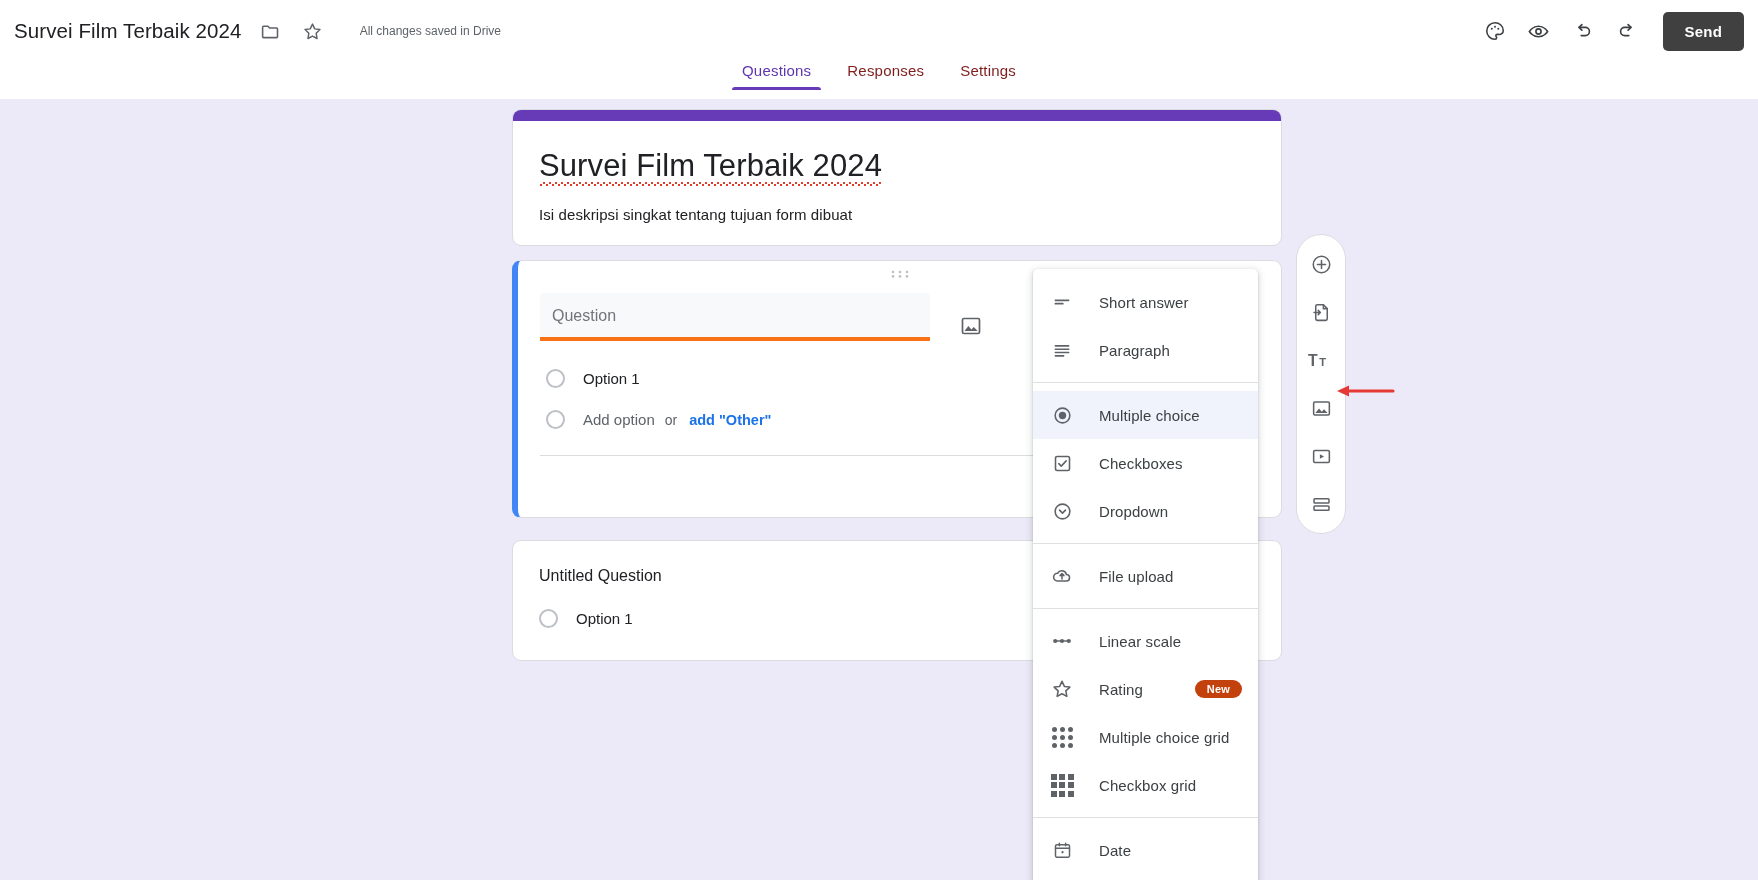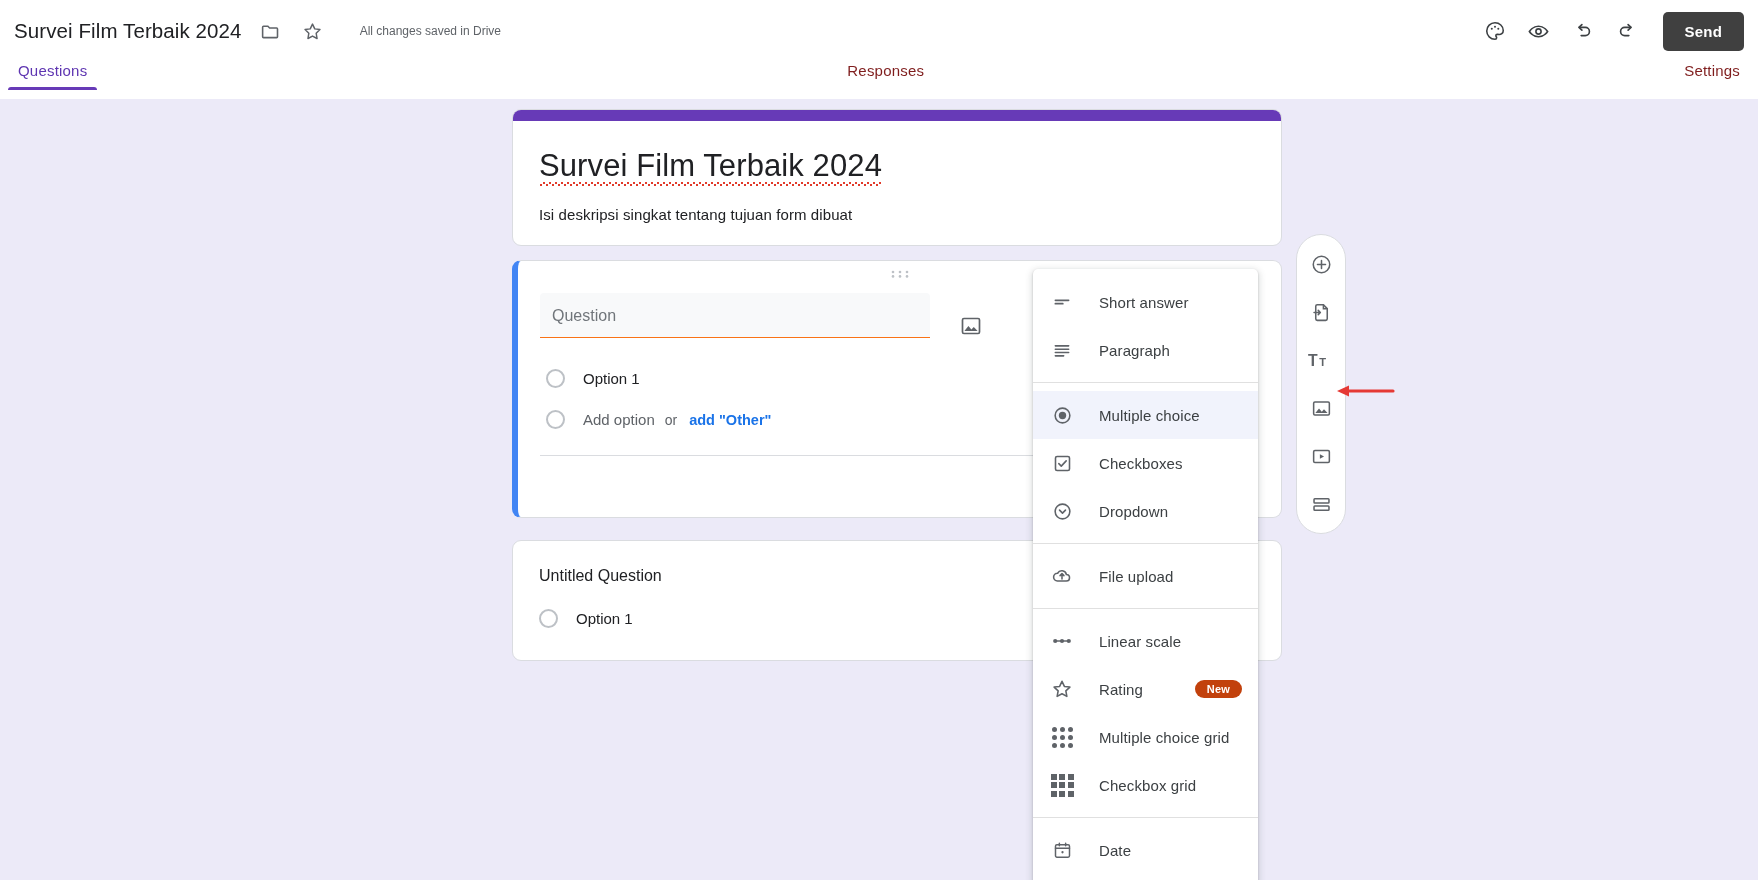--- a/index.html
+++ b/index.html
@@ -50,21 +50,21 @@
     font-family: "Liberation Sans", sans-serif;
     font-size: 15px; font-weight: bold; letter-spacing: .2px;
     cursor: pointer;
   }
 
   
   .tabs {
     position: absolute; top: 62px; left: 0;
     width: 1758px; height: 37px;
     background: #ffffff;
-    display: flex; align-items: flex-start; justify-content: space-between;
+    display: flex; align-items: flex-start; justify-content: center;
     gap: 0px;
   }
   .tab {
     position: relative;
     padding: 0 18px 11px 18px;
     font-size: 15px; color: #7f1d1d; letter-spacing: .2px;
     cursor: pointer;
   }
   .tab.active { color: #5E35B1; }
   .tab.active::after {
@@ -129,21 +129,21 @@
     display: flex; justify-content: center;
     color: #bdc1c6;
   }
   .qrow {
     display: flex; align-items: flex-start;
     margin-top: 16px;
   }
   .q-input-wrap {
     width: 390px;
     background: #F8F9FA;
-    border-bottom: 1px solid #f97316;
+    border-bottom: 4px solid #f97316;
     border-radius: 4px 4px 0 0;
     padding: 14px 12px 12px 12px;
   }
   .q-placeholder { font-size: 16px; color: #70757a; }
   .img-btn {
     margin-left: 20px; margin-top: 12px;
     width: 42px; height: 42px;
     display: flex; align-items: center; justify-content: center;
     color: #5f6368; border-radius: 50%;
   }

